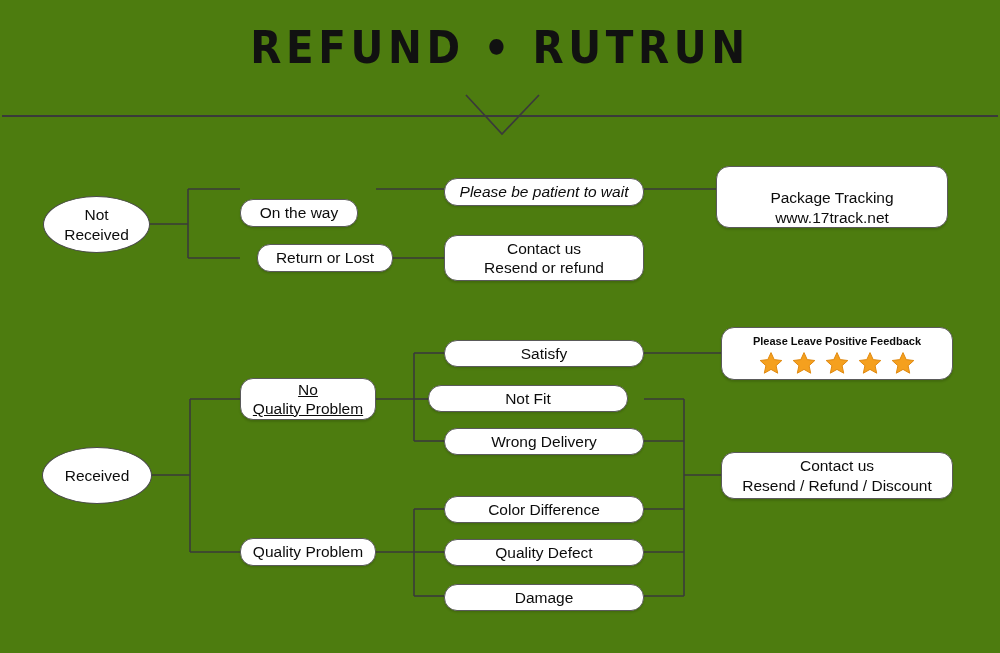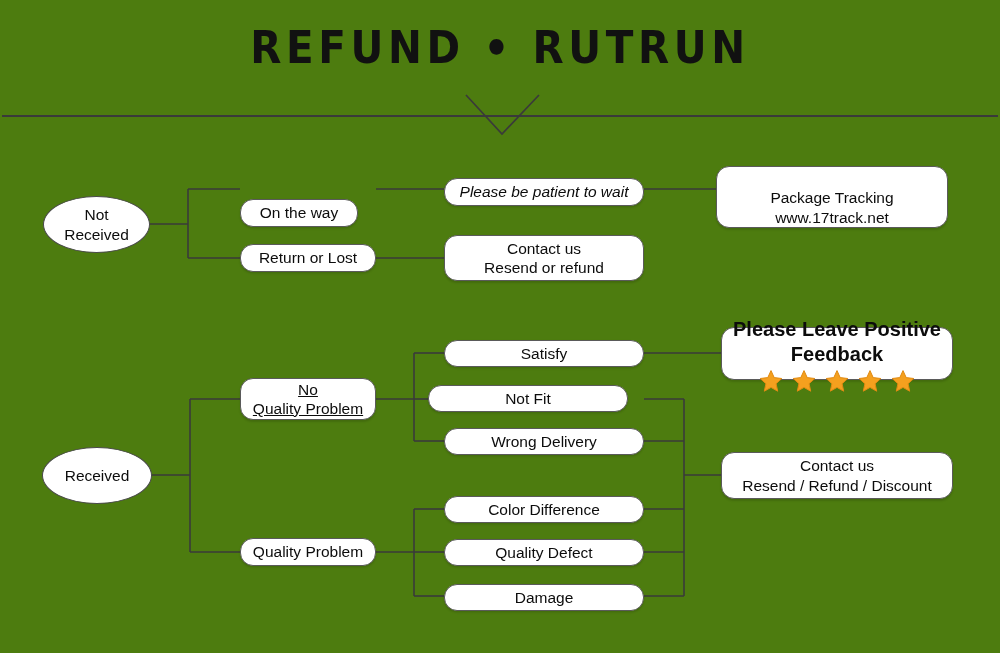--- a/index.html
+++ b/index.html
@@ -64,21 +64,21 @@
     border-radius: 50%;
     box-shadow: none;
     border-color: #4a4a4a;
   }
   .node .line2 { display: block; }
   .feedback {
     flex-direction: column;
     justify-content: center;
     gap: 2px;
     font-weight: 700;
-    font-size: 20px;
+    font-size: 11px;
     padding-top: 3px;
   }
   .stars {
     display: flex;
     gap: 9px;
     line-height: 1;
   }
   .star {
     width: 24px;
     height: 24px;
@@ -140,21 +140,21 @@
     <span>
       <span>Not</span><br>
       <span class="line2">Received</span>
     </span>
   </div>
 
   <div class="node" style="left:240px; top:175px; width:118px; height:28px;margin-top:24px;">
     <span>On the way</span>
   </div>
 
-  <div class="node" style="left:240px; top:244px; width:136px; height:28px;">
+  <div class="node" style="left:257px; top:244px; width:136px; height:28px;">
     <span>Return or Lost</span>
   </div>
 
   <div class="node" style="left:444px; top:178px; width:200px; height:28px;font-style:italic;">
     <span>Please be patient to wait</span>
   </div>
 
   <div class="node" style="left:444px; top:235px; width:200px; height:46px;">
     <span>
       <span>Contact us</span><br>

